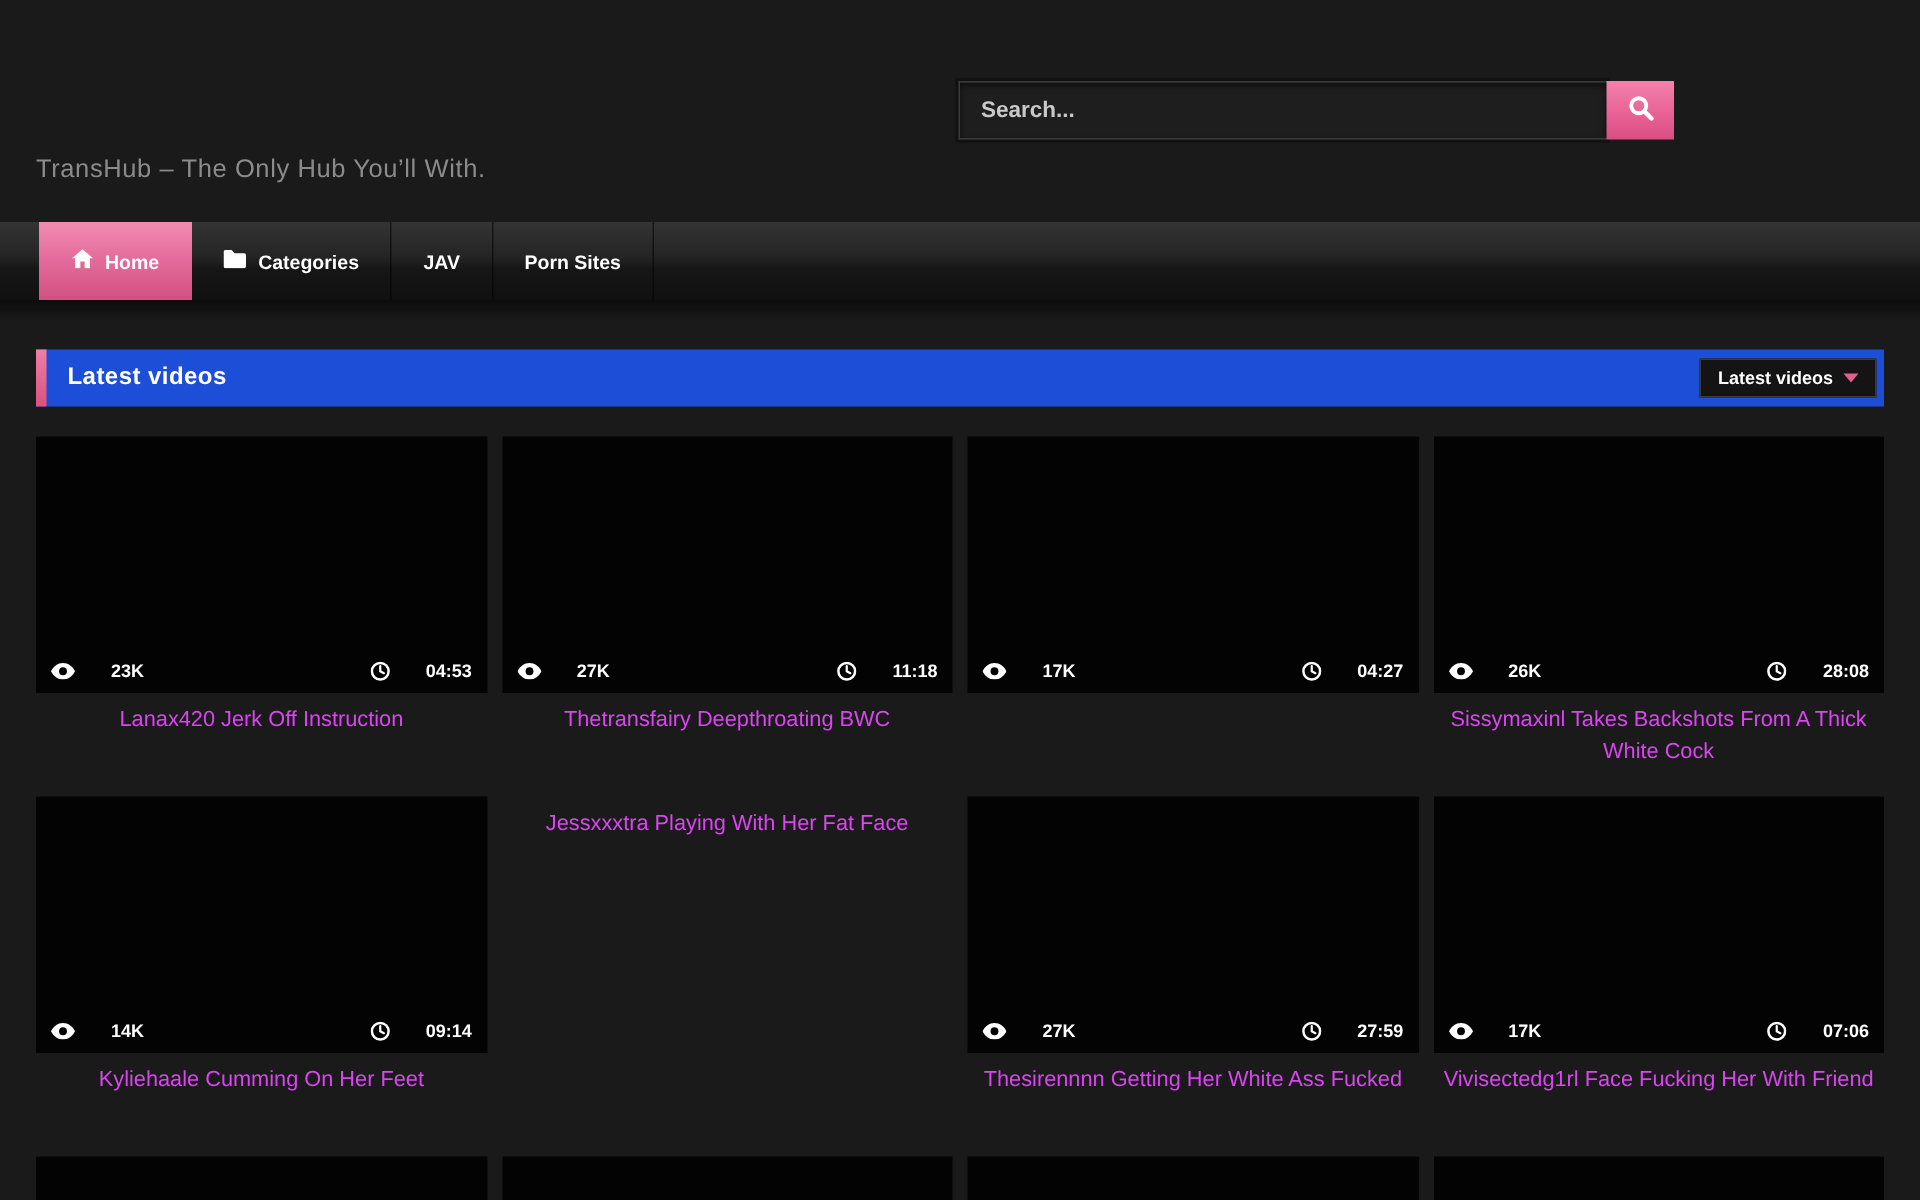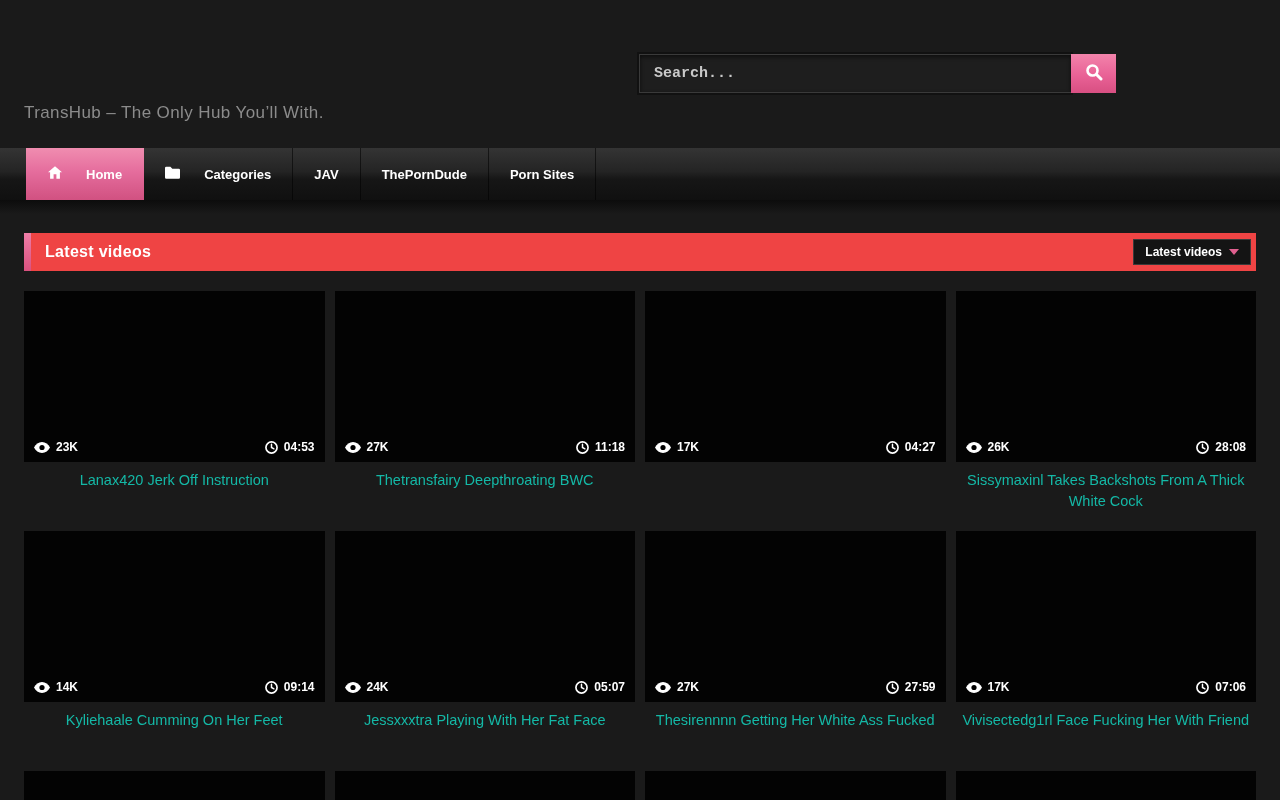--- a/index.html
+++ b/index.html
@@ -13,54 +13,54 @@
   .header { position:relative; height:148px; background:#1a1a1a; }
   .search-bar { position:absolute; left:639px; top:54px; display:flex; }
   .search-input {
     width:432px; height:39px;
     background:#1e1e1e;
     border:1px solid #3a3a3a;
     border-right:none;
     box-shadow:inset 0 2px 4px rgba(0,0,0,.55), 0 0 0 2px #111;
     color:#ddd; font-size:15px; font-weight:bold;
     padding:0 14px; outline:none;
-    font-family:Liberation Mono, monospace;
+    font-family:Liberation Sans, sans-serif;
   }
   .search-input::placeholder { color:#c9c9c9; font-weight:bold; }
   .search-btn {
     width:45px; height:39px; border:none; cursor:pointer;
     background:linear-gradient(180deg,#f283ab 0%,#e96296 55%,#d84f82 100%);
     display:flex; align-items:center; justify-content:center;
   }
   .site-title {
     position:absolute; left:24px; top:103px;
     font-size:17px; color:#8b8b8b; letter-spacing:.4px;
   }
   
   .nav {
     height:52px; display:flex; align-items:stretch;
     background:linear-gradient(180deg,#343434 0%,#242424 45%,#161616 60%,#101010 100%);
     padding-left:26px;
   }
   .nav-item {
-    display:flex; align-items:center; gap:24px;
+    display:flex; align-items:center; gap:8px;
     padding:0 21px; font-size:13px; font-weight:bold; color:#fff;
     text-decoration:none; border-right:1px solid rgba(0,0,0,.55);
     cursor:pointer; white-space:nowrap;
   }
   .nav-item:first-child { border-right:none; }
   .nav-item.active {
     background:linear-gradient(180deg,#f08db0 0%,#e56d9d 45%,#d15181 100%);
     padding:0 22px;
   }
   .nav-shadow { height:14px; background:linear-gradient(180deg,#0c0c0c,#1a1a1a); }
   
   .main { padding:0 24px; }
   .section-head {
-    margin-top:19px; height:38px; background:#ef4444;
+    margin-top:19px; height:38px; background:#1d4ed8;
     display:flex; align-items:center;
   }
   .accent-bar {
     width:7px; height:100%;
     background:linear-gradient(180deg,#ef7ea8,#d9517f);
   }
   .section-title { margin-left:14px; font-size:16px; font-weight:bold; letter-spacing:.3px; }
   .sort-dropdown {
     margin-left:auto; margin-right:5px;
     height:26px; padding:0 11px;
@@ -83,25 +83,25 @@
   .card { margin-bottom:19px; cursor:pointer; }
   .thumb {
     position:relative; height:171px; background:#030303;
   }
   .stats {
     position:absolute; left:0; right:0; bottom:0;
     display:flex; justify-content:space-between; align-items:center;
     padding:0 10px 8px 10px;
     font-size:12px; font-weight:bold; color:#fff;
   }
-  .stat { display:flex; align-items:center; gap:6px; }
+  .stat { display:flex; align-items:center; gap:24px; }
   .stat svg { display:block; }
   .vtitle {
     margin-top:8px; min-height:42px; padding:0 6px;
-    text-align:center; font-size:14.5px; line-height:1.45; color:#14b8a6;
+    text-align:center; font-size:14.5px; line-height:1.45; color:#d946ef;
   }
 </style>
 </head>
 <body>
 
 <div class="header">
   <div class="search-bar">
     <input class="search-input" type="text" placeholder="Search..." style="">
     <button class="search-btn">
       <span>
@@ -129,23 +129,20 @@
       <svg width="15" height="13" viewBox="0 0 18 15">
         <path d="M0 2 a1.5 1.5 0 0 1 1.5 -1.5 H6.5 L8.8 3 H16.5 A1.5 1.5 0 0 1 18 4.5 V13.5 A1.5 1.5 0 0 1 16.5 15 H1.5 A1.5 1.5 0 0 1 0 13.5 Z" fill="#fff"></path>
       </svg>
     </span>
     <span>Categories</span>
   </a>
   <a class="nav-item">
     <span>JAV</span>
   </a>
   <a class="nav-item">
-    <span>ThePornDude</span>
-  </a>
-  <a class="nav-item">
     <span>Porn Sites</span>
   </a>
 </nav>
 <div class="nav-shadow"></div>
 
 <main class="main">
   <div class="section-head">
     <div class="accent-bar"></div>
     <h2 class="section-title">Latest videos</h2>
     <button class="sort-dropdown">
@@ -278,42 +275,20 @@
             </svg>
           </span>
           <span class="stat-text">09:14</span>
         </span>
       </div>
     </div>
     <div class="vtitle">Kyliehaale Cumming On Her Feet</div>
   </article>
 
   <article class="card">
-    <div class="thumb">
-      <div class="stats">
-        <span class="stat">
-          <span>
-            <svg width="16" height="11" viewBox="0 0 16 11">
-              <path d="M8 0 C4.5 0 1.7 2.2 0 5.5 C1.7 8.8 4.5 11 8 11 C11.5 11 14.3 8.8 16 5.5 C14.3 2.2 11.5 0 8 0 Z" fill="#fff"></path>
-              <circle cx="8" cy="5.5" r="2.6" fill="#000"></circle>
-            </svg>
-          </span>
-          <span class="stat-text">24K</span>
-        </span>
-        <span class="stat">
-          <span>
-            <svg width="13" height="13" viewBox="0 0 14 14">
-              <circle cx="7" cy="7" r="6" fill="none" stroke="#fff" stroke-width="1.8"></circle>
-              <path d="M7 3.4 V7 L9.6 8.4" fill="none" stroke="#fff" stroke-width="1.6" stroke-linecap="round"></path>
-            </svg>
-          </span>
-          <span class="stat-text">05:07</span>
-        </span>
-      </div>
-    </div>
     <div class="vtitle">Jessxxxtra Playing With Her Fat Face</div>
   </article>
 
   <article class="card">
     <div class="thumb">
       <div class="stats">
         <span class="stat">
           <span>
             <svg width="16" height="11" viewBox="0 0 16 11">
               <path d="M8 0 C4.5 0 1.7 2.2 0 5.5 C1.7 8.8 4.5 11 8 11 C11.5 11 14.3 8.8 16 5.5 C14.3 2.2 11.5 0 8 0 Z" fill="#fff"></path>

